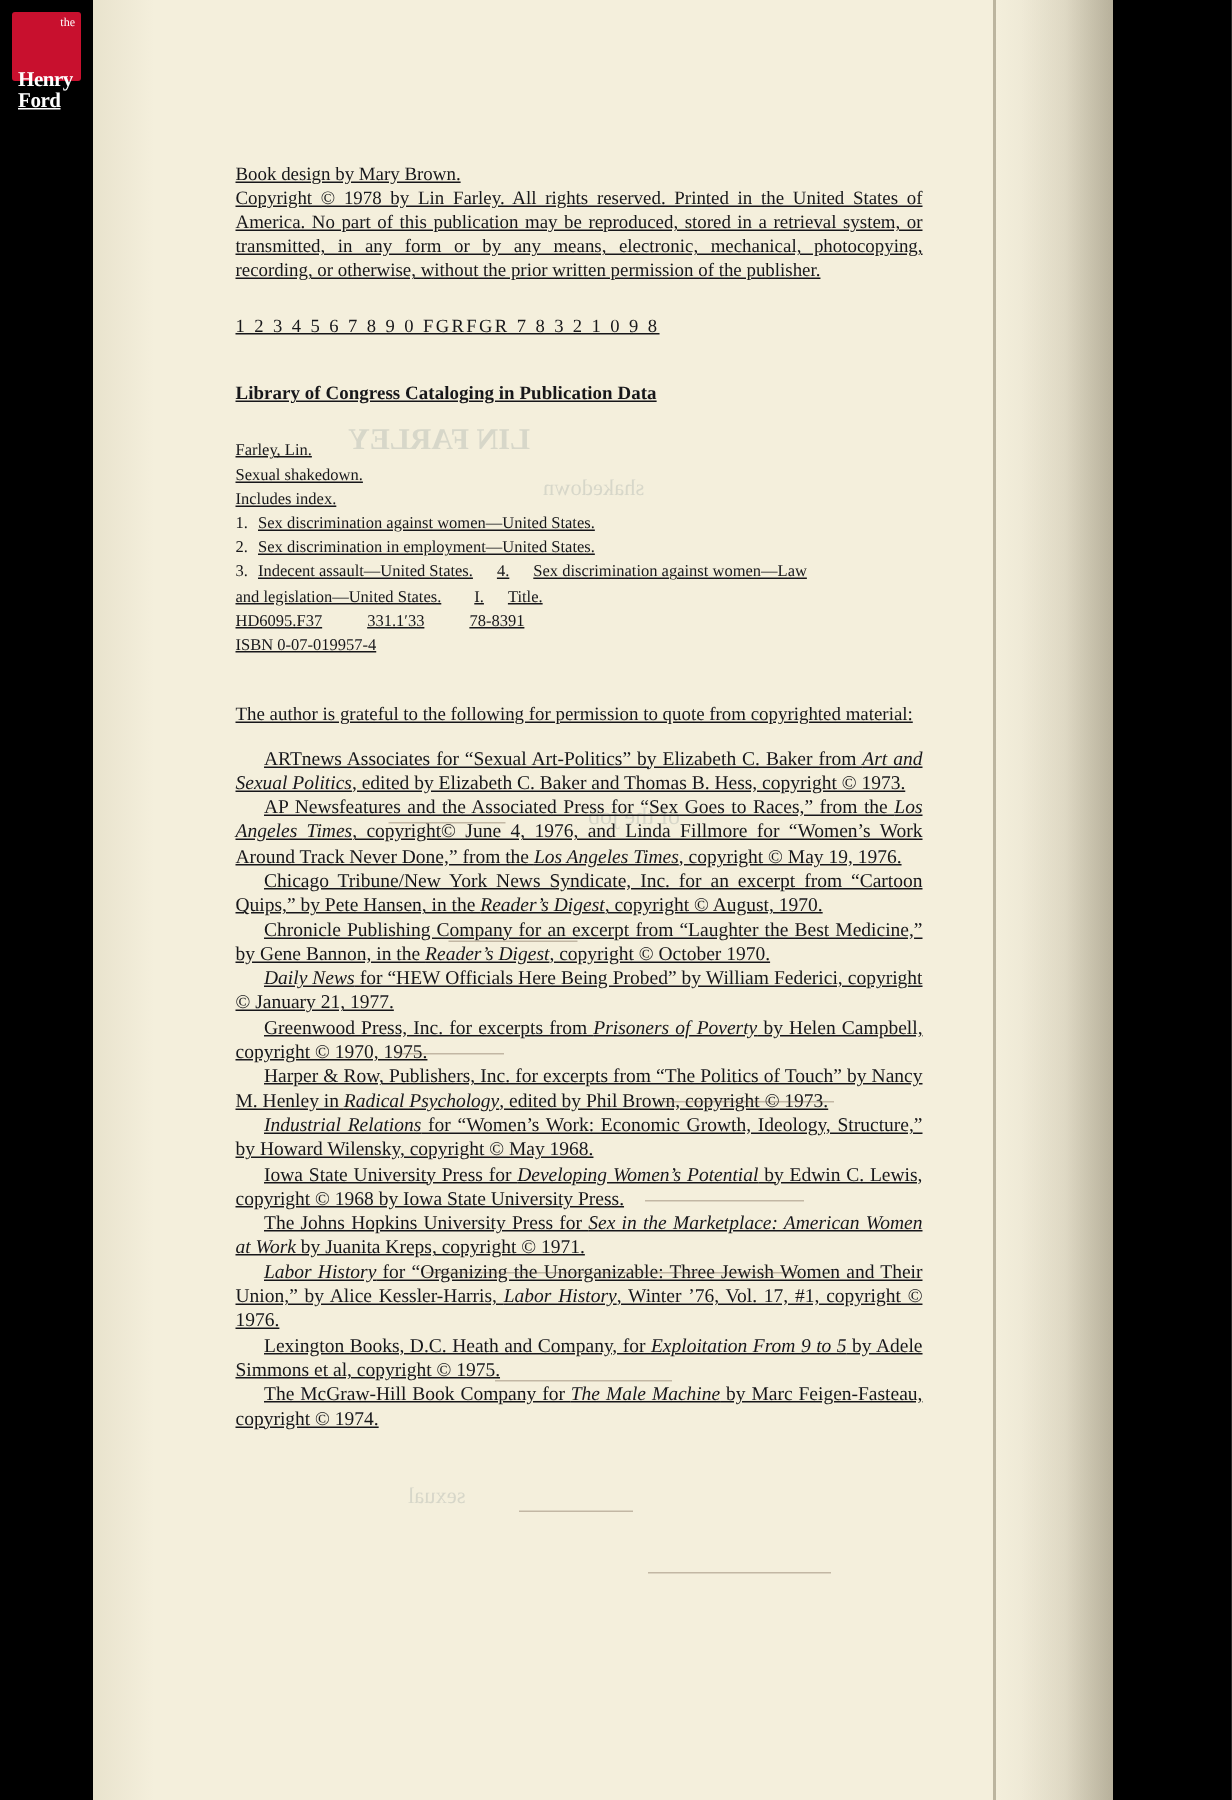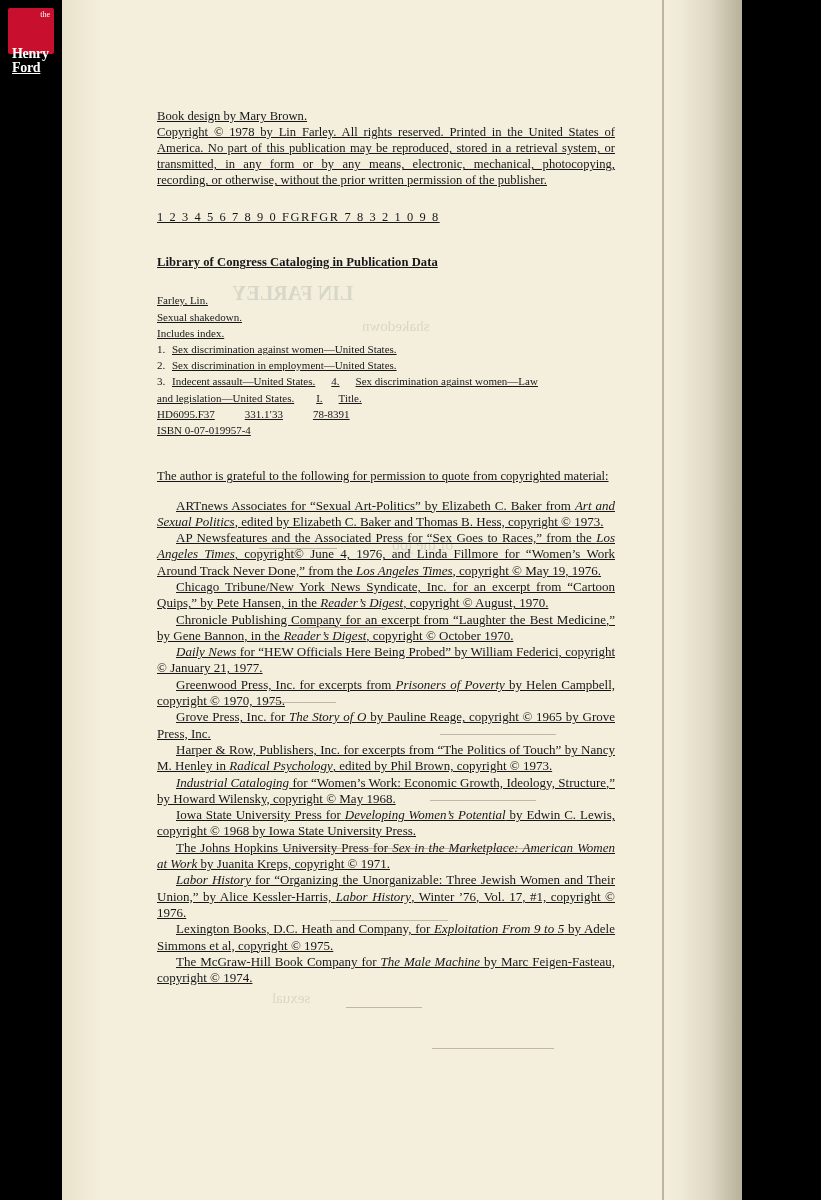--- a/index.html
+++ b/index.html
@@ -192,23 +192,22 @@
       <p class="intro">The author is grateful to the following for permission to quote from copyrighted material:</p>
 
       <div class="block-gap-sm"></div>
       <div>
         <p class="entry">ARTnews Associates for “Sexual Art-Politics” by Elizabeth C. Baker from <i>Art and Sexual Politics</i>, edited by Elizabeth C. Baker and Thomas B. Hess, copyright © 1973.</p>
         <p class="entry">AP Newsfeatures and the Associated Press for “Sex Goes to Races,” from the <i>Los Angeles Times</i>, copyright© June 4, 1976, and Linda Fillmore for “Women’s Work Around Track Never Done,” from the <i>Los Angeles Times</i>, copyright © May 19, 1976.</p>
         <p class="entry">Chicago Tribune/New York News Syndicate, Inc. for an excerpt from “Cartoon Quips,” by Pete Hansen, in the <i>Reader’s Digest</i>, copyright © August, 1970.</p>
         <p class="entry">Chronicle Publishing Company for an excerpt from “Laughter the Best Medicine,” by Gene Bannon, in the <i>Reader’s Digest</i>, copyright © October 1970.</p>
         <p class="entry"><i>Daily News</i> for “HEW Officials Here Being Probed” by William Federici, copyright © January 21, 1977.</p>
         <p class="entry">Greenwood Press, Inc. for excerpts from <i>Prisoners of Poverty</i> by Helen Campbell, copyright © 1970, 1975.</p>
-        <p class="entry">Grove Press, Inc. for <i>The Story of O</i> by Pauline Reage, copyright © 1965 by Grove Press, Inc.</p>
         <p class="entry">Harper &amp; Row, Publishers, Inc. for excerpts from “The Politics of Touch” by Nancy M. Henley in <i>Radical Psychology</i>, edited by Phil Brown, copyright © 1973.</p>
-        <p class="entry"><i>Industrial Cataloging</i> for “Women’s Work: Economic Growth, Ideology, Structure,” by Howard Wilensky, copyright © May 1968.</p>
+        <p class="entry"><i>Industrial Relations</i> for “Women’s Work: Economic Growth, Ideology, Structure,” by Howard Wilensky, copyright © May 1968.</p>
         <p class="entry">Iowa State University Press for <i>Developing Women’s Potential</i> by Edwin C. Lewis, copyright © 1968 by Iowa State University Press.</p>
         <p class="entry">The Johns Hopkins University Press for <i>Sex in the Marketplace: American Women at Work</i> by Juanita Kreps, copyright © 1971.</p>
         <p class="entry"><i>Labor History</i> for “Organizing the Unorganizable: Three Jewish Women and Their Union,” by Alice Kessler-Harris, <i>Labor History</i>, Winter ’76, Vol. 17, #1, copyright © 1976.</p>
         <p class="entry">Lexington Books, D.C. Heath and Company, for <i>Exploitation From 9 to 5</i> by Adele Simmons et al, copyright © 1975.</p>
         <p class="entry">The McGraw-Hill Book Company for <i>The Male Machine</i> by Marc Feigen-Fasteau, copyright © 1974.</p>
       </div>
     </div>
 
     <span class="mark" style="left:197px; top:548px; width:78px;"></span>
     <span class="mark" style="left:237px; top:627px; width:86px;"></span>

